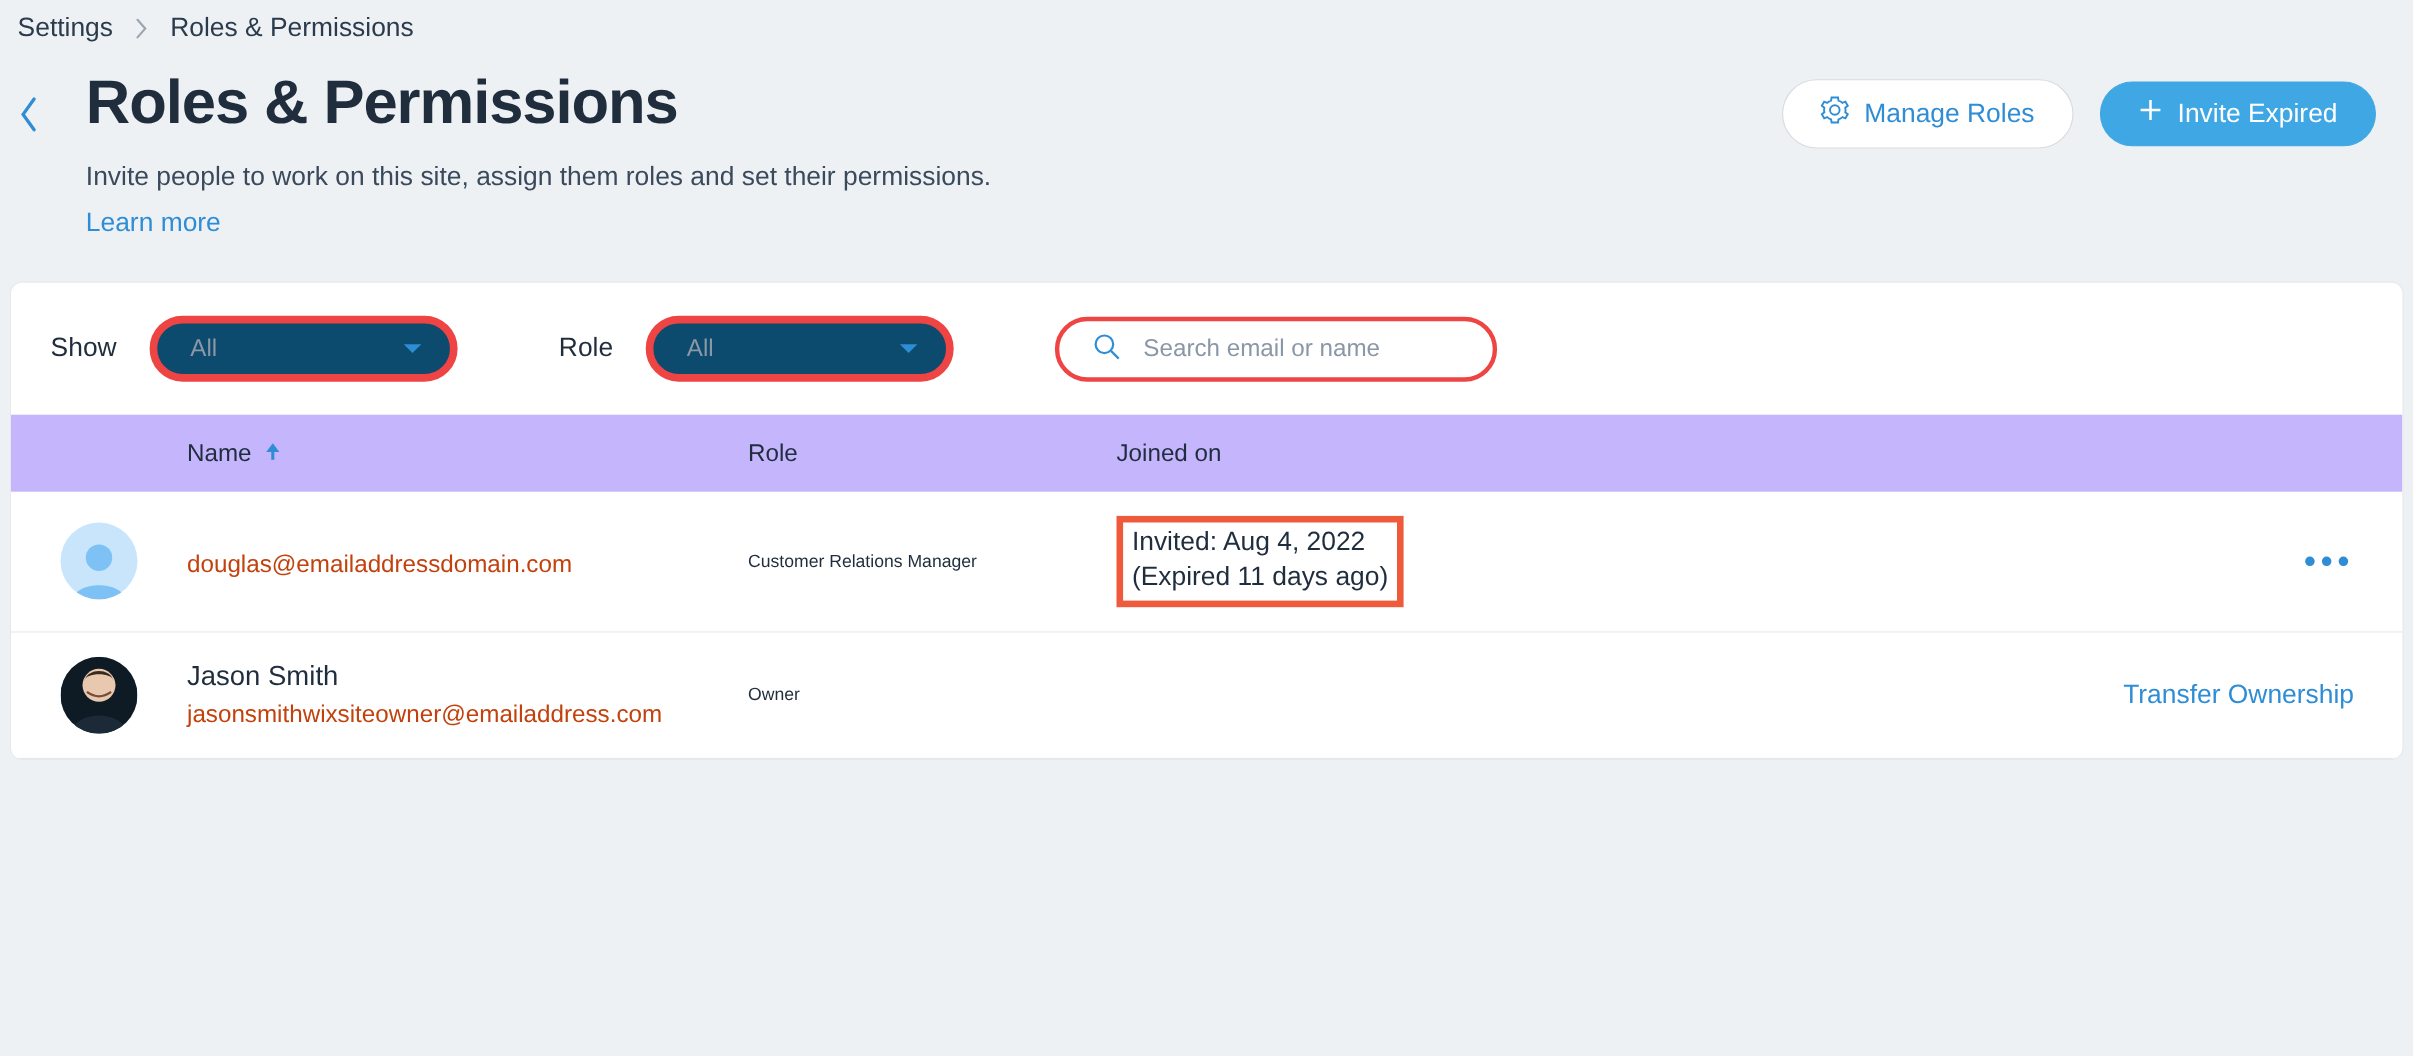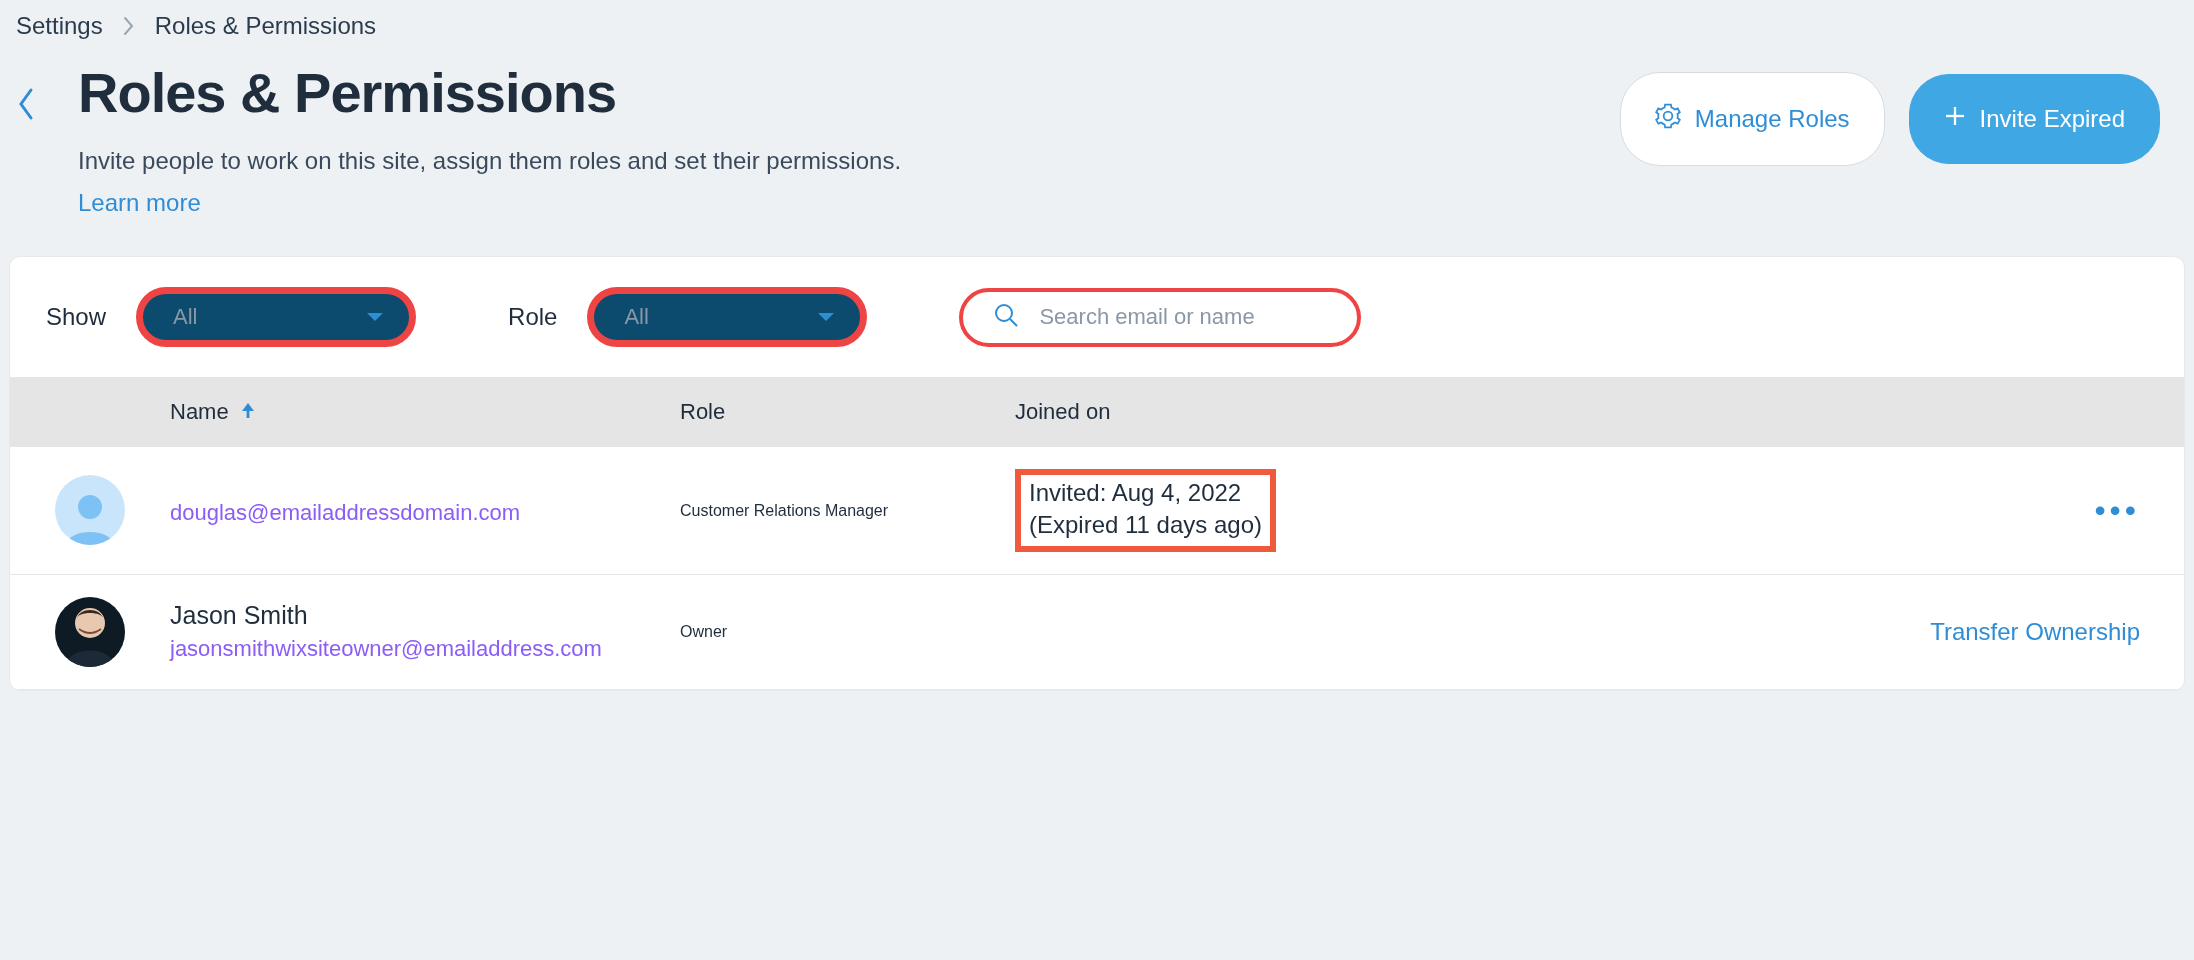--- a/index.html
+++ b/index.html
@@ -59,21 +59,21 @@
     gap: 24px;
     align-items: center;
     padding-top: 12px;
     padding-right: 18px;
   }
   .btn {
     display:inline-flex;
     align-items:center;
     gap: 14px;
     border-radius: 40px;
-    padding: 30px 34px;
+    padding: 14px 34px;
     font-size: 24px;
     font-weight: 500;
     cursor: pointer;
     white-space: nowrap;
   }
   .btn-outline {
     background:#fff;
     border:1px solid #d7dbe0;
     color:#2f8dd6;
   }
@@ -132,21 +132,21 @@
     color:#1f2d3d;
     background:transparent;
     flex:1;
   }
   .search input::placeholder { color:#8a97a6; }
 
   
   .thead {
     display:grid;
     grid-template-columns: 160px 510px 335px 420px 1fr;
-    background:#e5e5e5;
+    background:#c4b5fd;
     padding: 22px 0;
     font-size:22px;
     color:#1f2d3d;
   }
   .th-name { display:flex; align-items:center; gap:12px; }
   .th-name svg { width:14px; height:18px; fill:#2f8dd6; }
 
   .trow {
     display:grid;
     grid-template-columns: 160px 510px 335px 420px 1fr;
@@ -169,21 +169,21 @@
   .badge {
     display:inline-block;
     background:#e8eaed;
     color:#4a5a6b;
     font-size:17px;
     letter-spacing:2px;
     padding:4px 12px 3px 12px;
     border-radius:3px;
     font-weight:600;
   }
-  .email { font-size:22px; color:#8b5cf6; margin-top:6px; }
+  .email { font-size:22px; color:#c2410c; margin-top:6px; }
   .role-cell { font-size:16px; color:#1f2d3d; line-height:1.35; padding-right:30px; }
   .joined-cell { font-size:24px; color:#1f2d3d; line-height:1.35; }
   .action-cell { display:flex; justify-content:flex-end; padding-right:44px; }
   .dots {
     color:#2f8dd6;
     font-size:32px;
     letter-spacing:4px;
     cursor:pointer;
   }
   .link-action {

